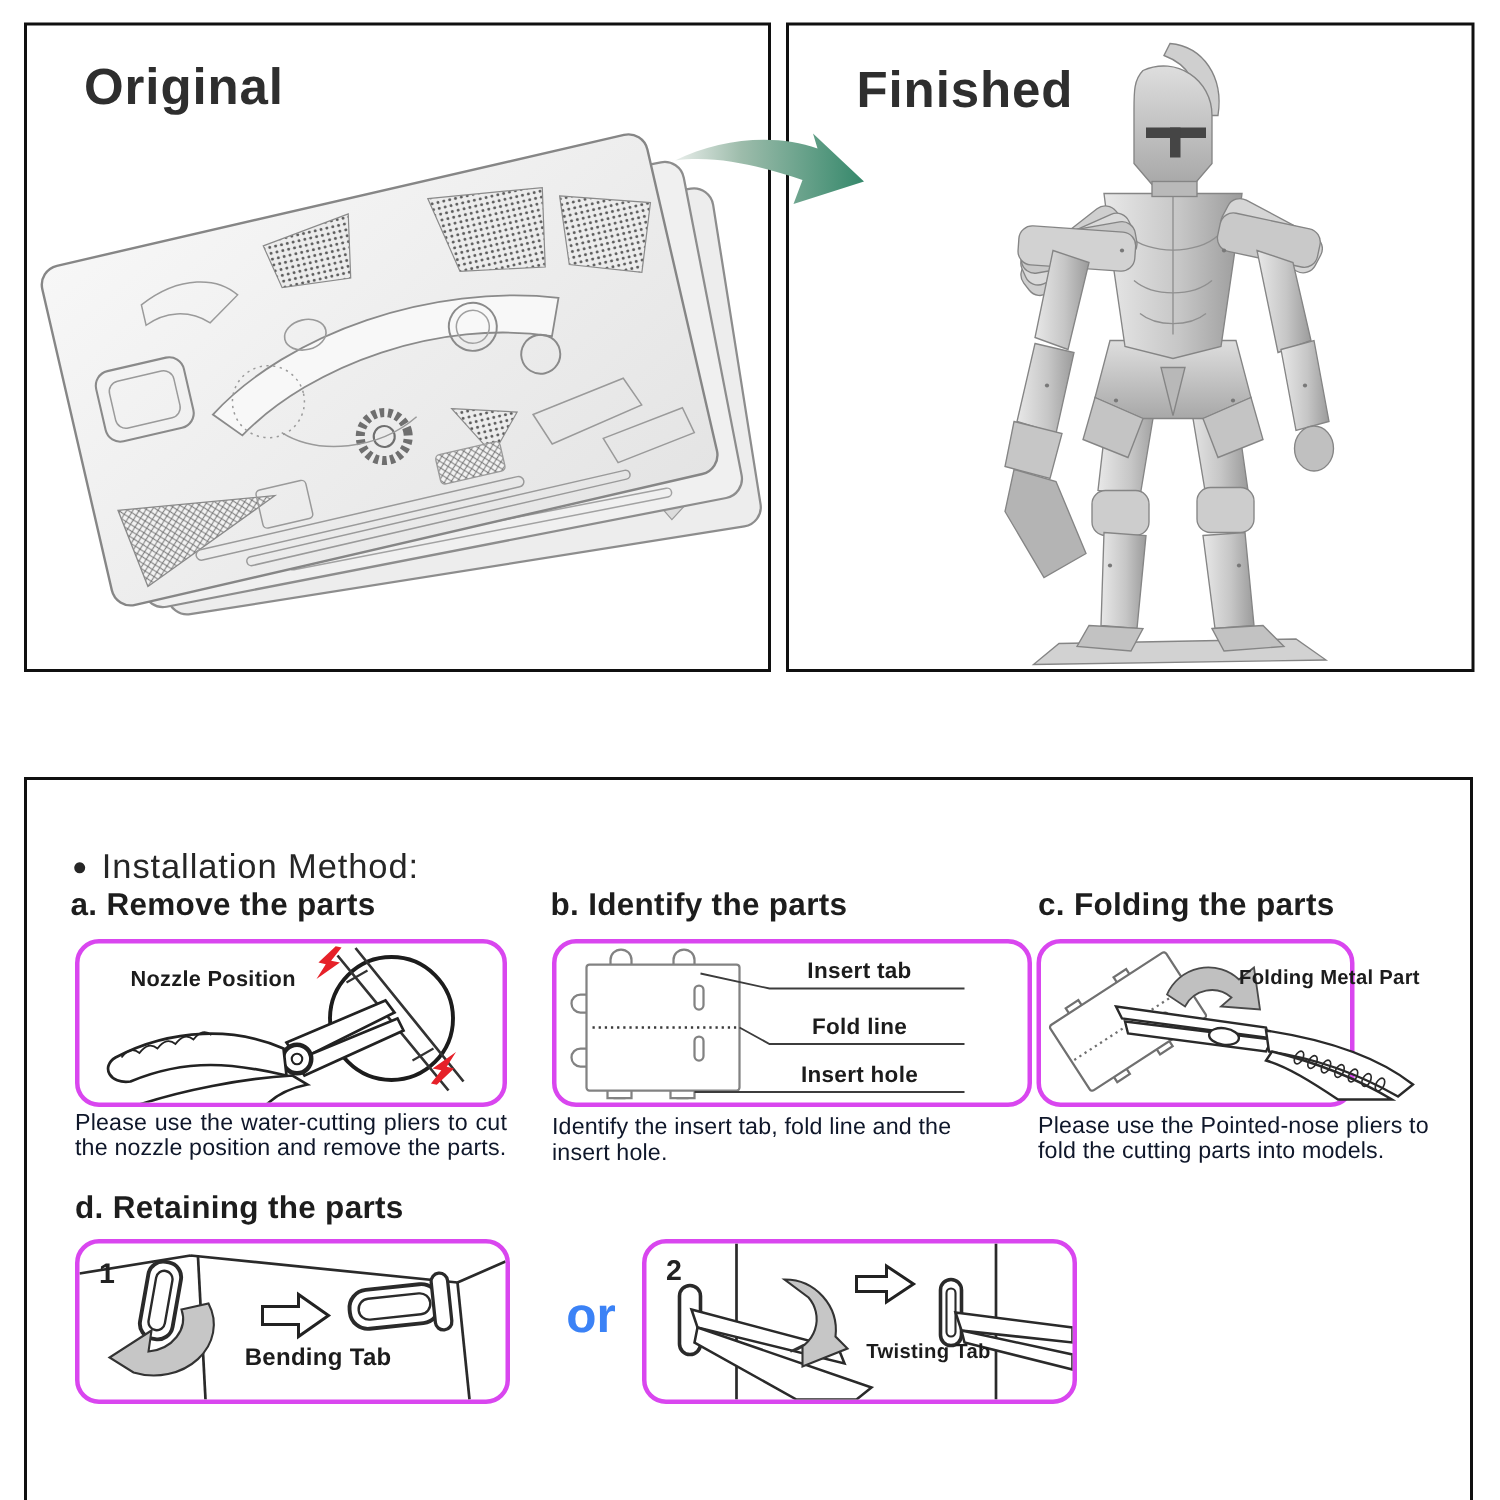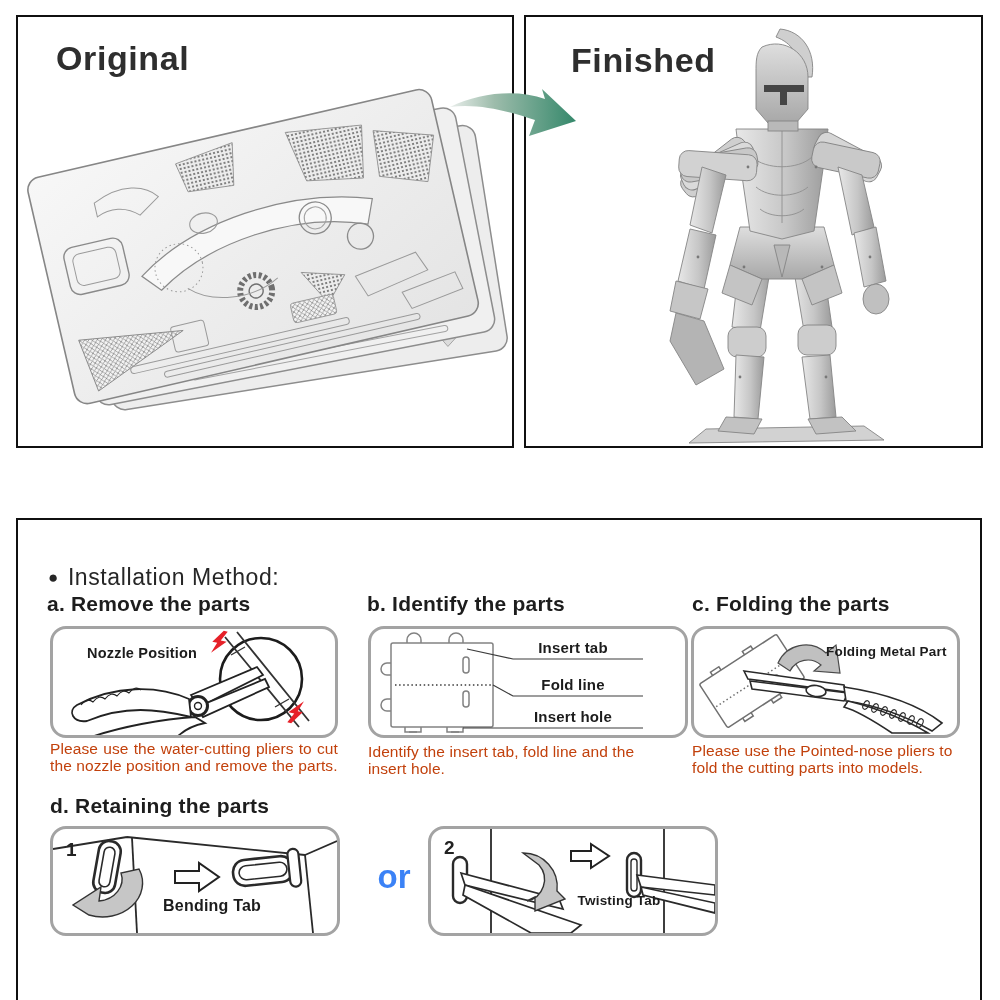--- a/index.html
+++ b/index.html
@@ -11,23 +11,23 @@
   .panel-instructions{left:16px;top:470px;width:966px;height:510px;margin-top:48px;}
   .big-title{position:absolute;font-size:34px;font-weight:bold;letter-spacing:.6px;color:#2e2e2e;white-space:nowrap;text-align:right;}
   .title-original{left:38px;top:22px;}
   .title-finished{left:45px;top:24px;}
   .illu{position:absolute;}
   .arrow-wrap{position:absolute;left:448px;top:86px;width:136px;height:60px;z-index:6;}
   
   .im-header{position:absolute;left:30px;top:44px;font-size:23px;font-weight:400;letter-spacing:.6px;color:#262626;white-space:nowrap;}
   .im-header .bullet{font-size:17px;margin-right:9px;position:relative;top:-2px;}
   .sec-title{position:absolute;font-size:21px;font-weight:bold;letter-spacing:.2px;color:#1d1d1d;white-space:nowrap;}
-  .rbox{position:absolute;border:3px solid #a3a3a3;border-radius:16px;background:#fff;box-sizing:border-box;}
+  .rbox{position:absolute;border:3px solid #d946ef;border-radius:16px;background:#fff;box-sizing:border-box;}
   .rbox svg{position:absolute;left:0;top:0;}
-  .caption{position:absolute;font-size:15.5px;line-height:16.8px;letter-spacing:.1px;color:#c2410c;}
+  .caption{position:absolute;font-size:15.5px;line-height:16.8px;letter-spacing:.1px;color:#0f172a;}
   .just{text-align:justify;text-align-last:left;}
   .boxlabel{position:absolute;font-weight:bold;color:#1c1c1c;white-space:nowrap;letter-spacing:.2px;}
   .or-label{position:absolute;left:347px;top:338px;width:58px;text-align:center;
             font-size:33px;font-weight:bold;color:#3b82f6;}
   .stepnum{position:absolute;font-size:19px;font-weight:bold;color:#222;}
 </style>
 </head>
 <body>
 
 <div class="page">
@@ -245,21 +245,21 @@
           <path d="M92,99 L272,99"></path>
         </g>
       </svg>
       <span class="boxlabel" style="left:122px;top:10px;width:160px;text-align:center;font-size:15px;">Insert tab</span>
       <span class="boxlabel" style="left:122px;top:47px;width:160px;text-align:center;font-size:15px;">Fold line</span>
       <span class="boxlabel" style="left:122px;top:79px;width:160px;text-align:center;font-size:15px;">Insert hole</span>
     </div>
     <div class="caption" style="left:350px;top:224px;width:302px;">Identify the insert tab, fold line and the insert hole.</div>
 
     <div class="sec-title" style="left:674px;top:72px;">c. Folding the parts</div>
-    <div class="rbox" style="left:673px;top:106px;width:269px;height:112px;">
+    <div class="rbox" style="left:673px;top:106px;width:212px;height:112px;">
       <svg width="254" height="106" viewBox="0 0 254 106">
 
         <g transform="translate(58,52) rotate(-33)" fill="none" stroke="#707070" stroke-width="1.5">
           <rect x="-46" y="-26" width="92" height="52" rx="2" fill="#fff"></rect>
           <path d="M-30,-26 v-4 h10 v4 M8,-26 v-4 h10 v4"></path>
           <path d="M-44,2 L44,2" stroke-dasharray="1.5 2.6"></path>
           <rect x="20" y="8" width="5" height="13" rx="2.5"></rect>
           <path d="M-28,26 v4 h10 v-4 M6,26 v4 h10 v-4"></path>
         </g>
 

